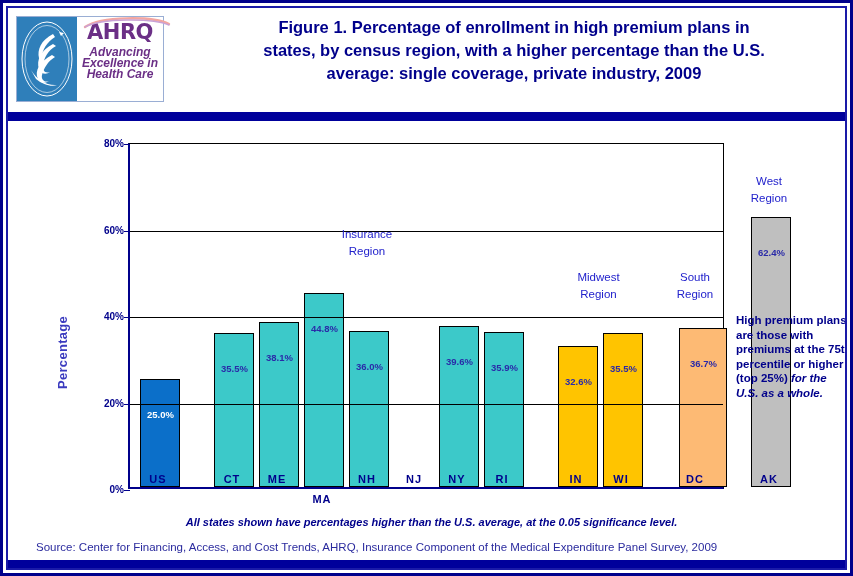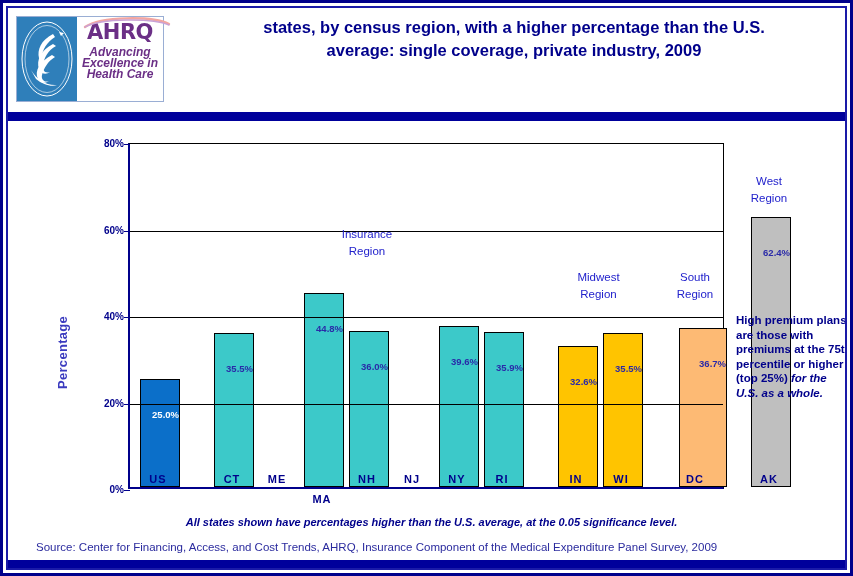--- a/index.html
+++ b/index.html
@@ -73,21 +73,21 @@
     background:#fff;
   }
   .gridline{position:absolute;left:0;width:100%;height:1px;background:#000;}
   .tickmark{position:absolute;left:-6px;width:6px;height:1px;background:#00008B;}
 
   .bars{position:absolute;left:0;bottom:0;width:100%;height:100%;}
   .bar{
     position:absolute;bottom:0;box-sizing:border-box;border:1px solid #000;
   }
   .bar .vlabel{
-    position:absolute;left:1px;right:0;text-align:right;
+    position:absolute;left:1px;right:0;text-align:center;
     font-size:9.5px;font-weight:bold;white-space:nowrap;
     font-family:"Liberation Sans",sans-serif;
   }
 
   .xlabel{
     position:absolute;top:352px;transform:translateX(-50%);
     font-size:11px;font-weight:bold;color:#00008B;letter-spacing:1px;
   }
 
   .region-label{
@@ -144,20 +144,21 @@
         </div>
         <div class="ahrq-tag">
           <div>Advancing</div>
           <div>Excellence in</div>
           <div>Health Care</div>
         </div>
       </div>
     </div>
 
     <div class="title">
+      <div>Figure 1. Percentage of enrollment in high premium plans in</div>
       <div>states, by census region, with a higher percentage than the U.S.</div>
       <div>average: single coverage, private industry, 2009</div>
     </div>
   </div>
 
   <div class="header-rule"></div>
 
   <div class="chart-wrap">
 
     <div class="ylabel">Percentage</div>
@@ -170,20 +171,23 @@
           <div class="ytick" style="top: 22px;">80%</div>
         </div>
 
     <div class="plot" id="plot">
       <div class="bars" id="bars">
             <div class="bar" style="left: 10px; width: 40px; height: 108.125px; background: rgb(11, 111, 201);">
               <span class="vlabel" style="bottom: 66.125px; color: rgb(255, 255, 255);">25.0%</span>
             </div>
             <div class="bar" style="left: 84px; width: 40px; height: 153.537px; background: rgb(60, 201, 201);">
               <span class="vlabel" style="bottom: 111.537px; color: rgb(42, 42, 168);">35.5%</span>
+            </div>
+            <div class="bar" style="left: 129px; width: 40px; height: 164.782px; background: rgb(60, 201, 201);">
+              <span class="vlabel" style="bottom: 122.782px; color: rgb(42, 42, 168);">38.1%</span>
             </div>
             <div class="bar" style="left: 174px; width: 40px; height: 193.76px; background: rgb(60, 201, 201);">
               <span class="vlabel" style="bottom: 151.76px; color: rgb(42, 42, 168);">44.8%</span>
             </div>
             <div class="bar" style="left: 219px; width: 40px; height: 155.7px; background: rgb(60, 201, 201);">
               <span class="vlabel" style="bottom: 113.7px; color: rgb(42, 42, 168);">36.0%</span>
             </div>
             <div class="bar" style="left: 309px; width: 40px; height: 161.322px; background: rgb(60, 201, 201);">
               <span class="vlabel" style="bottom: 119.322px; color: rgb(42, 42, 168);">39.6%</span>
             </div>
@@ -212,21 +216,21 @@
           <div class="gridline" style="top: 86.5px;"></div>
           <div class="tickmark" style="top: 0px;"></div>
         </div>
 
     <div id="xlabels">
           <div class="xlabel" style="left: 150px;">US</div>
           <div class="xlabel" style="left: 224px;">CT</div>
           <div class="xlabel" style="left: 269px;">ME</div>
           <div class="xlabel" style="left: 314px; margin-top: 20px;">MA</div>
           <div class="xlabel" style="left: 359px;">NH</div>
-          <div class="xlabel" style="left: 404px;">NJ</div>
+          <div class="xlabel" style="left: 384px; padding-left: 44px;">NJ</div>
           <div class="xlabel" style="left: 449px;">NY</div>
           <div class="xlabel" style="left: 494px;">RI</div>
           <div class="xlabel" style="left: 568px;">IN</div>
           <div class="xlabel" style="left: 613px;">WI</div>
           <div class="xlabel" style="left: 687px;">DC</div>
           <div class="xlabel" style="left: 761px;">AK</div>
         </div>
     <div id="regions">
           <div class="region-label" style="left: 359px; top: 105px;">
             <div>Insurance</div>

